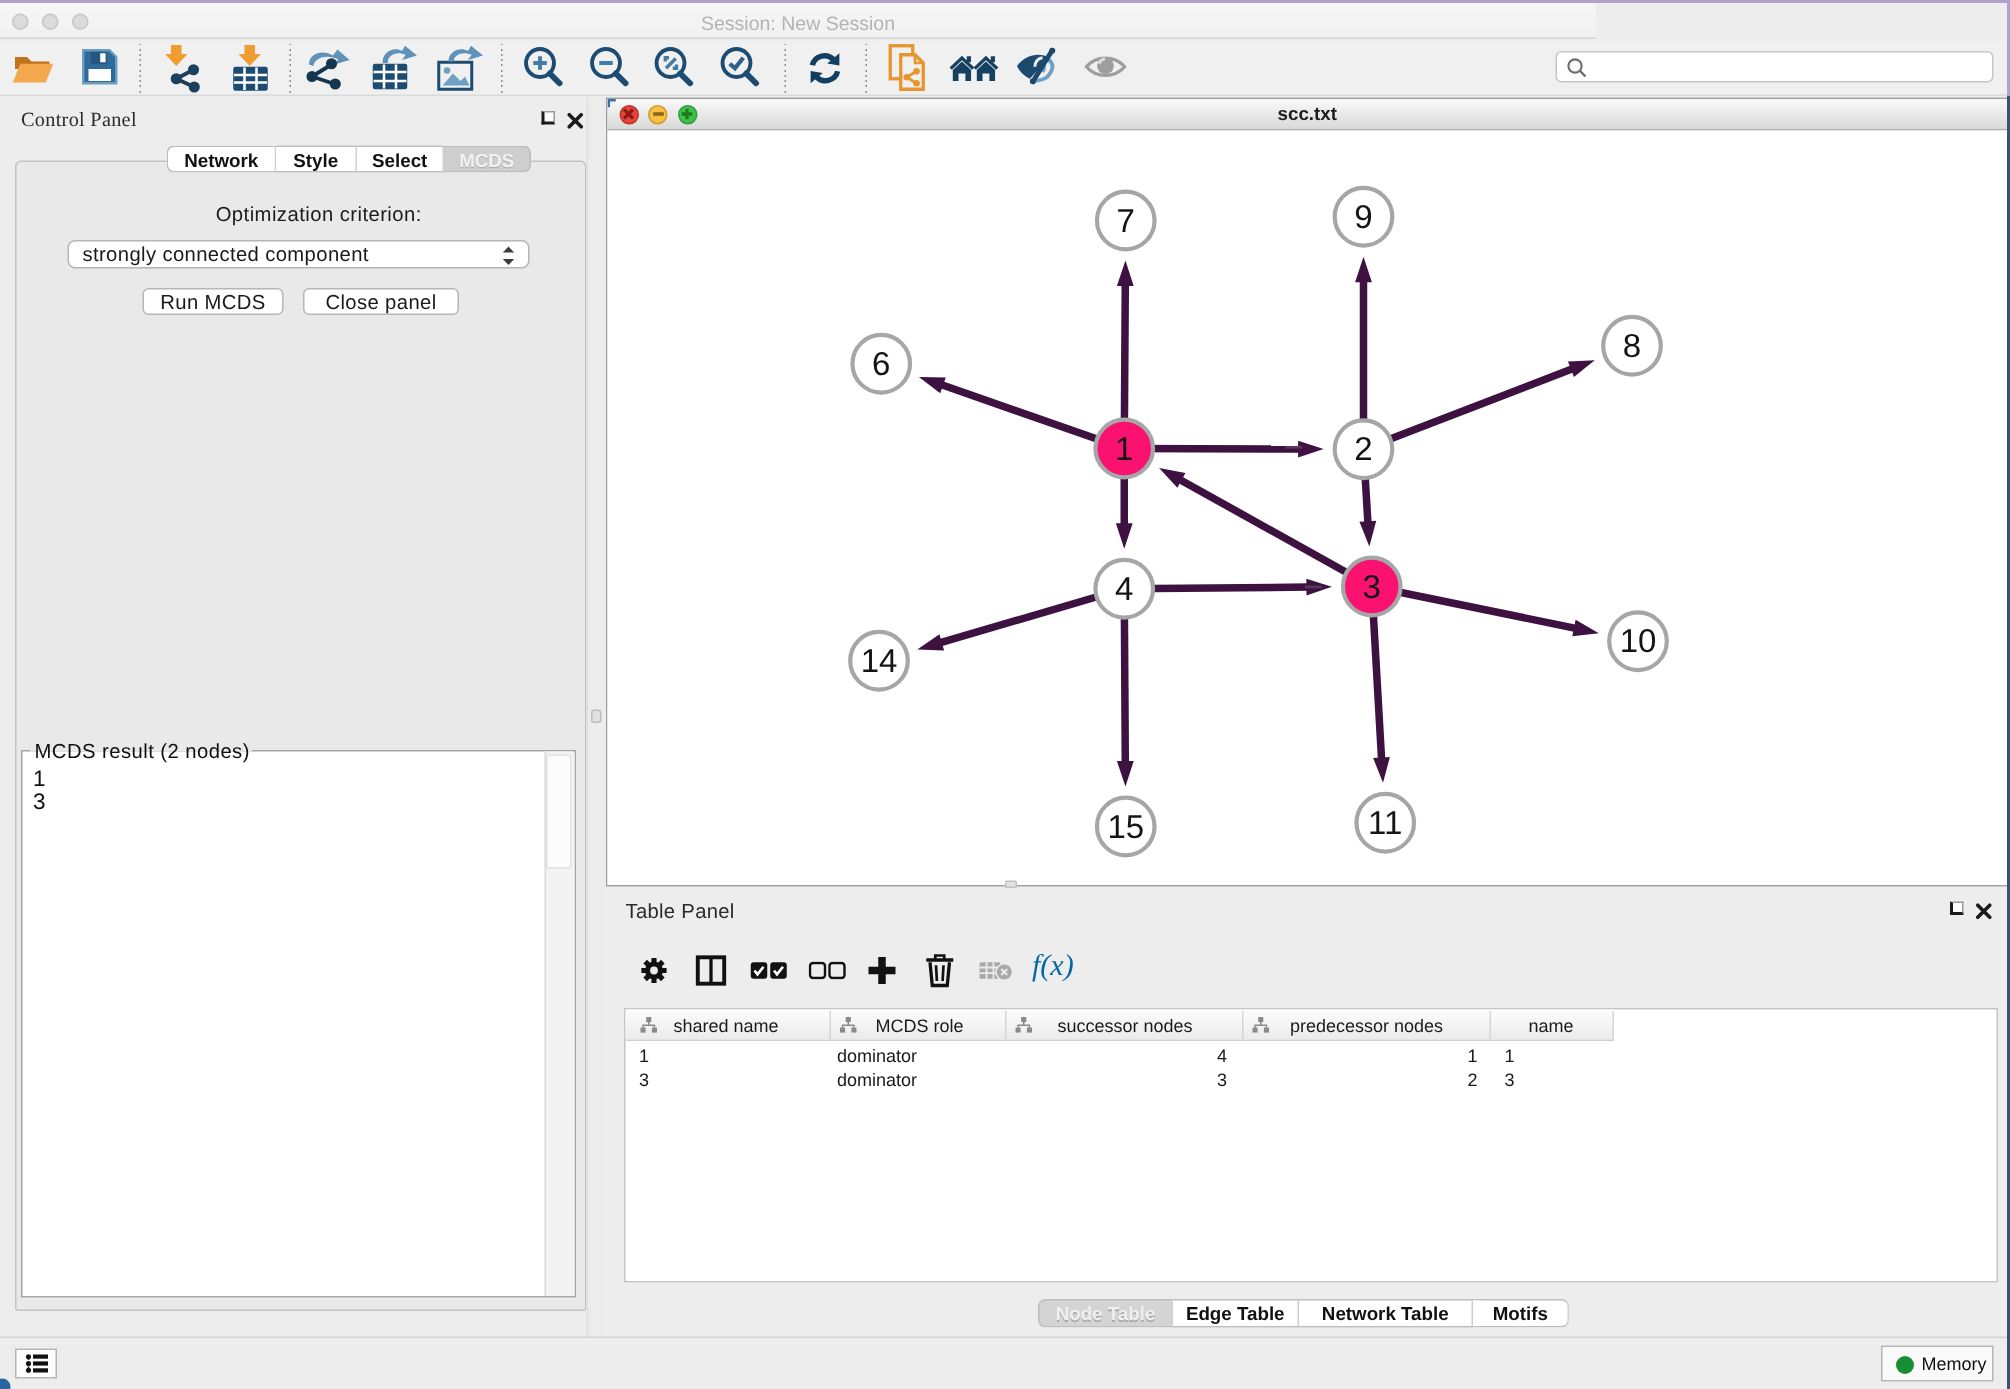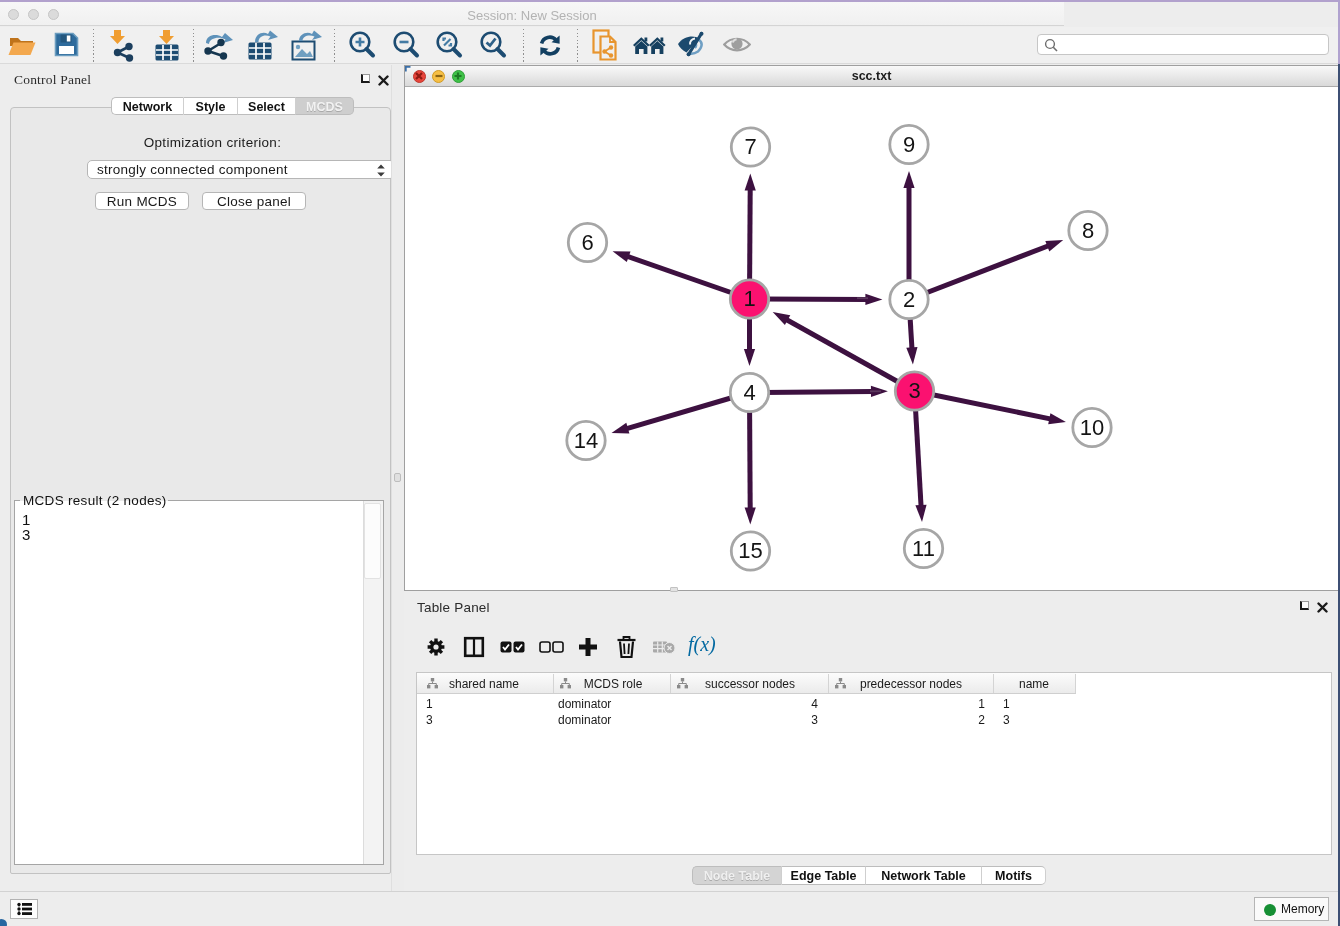--- a/index.html
+++ b/index.html
@@ -185,21 +185,21 @@
   <div class="abs" style="left:10px;top:107px;width:381px;height:767px;background:#e9e9e9;border:1px solid #c2c2c2;border-radius:4px 4px 2px 2px;"></div>
 
   <div class="abs tabrow" style="left:78px;top:97px;padding-left:33px;">
     <div class="tab" style="width:73px;border-left:1px solid #bdbdbd;border-radius:5px 0 0 5px;">Network</div>
     <div class="tab" style="width:54px;">Style</div>
     <div class="tab" style="width:58px;">Select</div>
     <div class="tab" style="width:58px;background:#cecece;border-right:1px solid #bdbdbd;border-radius:0 5px 5px 0;color:#f2f2f2;text-shadow:0 1px 0 #aaa;">MCDS</div>
   </div>
   <div class="abs" style="left:0px;top:135px;width:401px;text-align:center;font-size:13.5px;letter-spacing:0.3px;color:#1c1c1c;padding-left:24px;">Optimization criterion:</div>
 
-  <div class="abs" style="left:45px;top:160px;width:308px;height:19px;background:#fff;border:1px solid #b6b6b6;border-radius:5px;margin-left:42px;">
+  <div class="abs" style="left:45px;top:160px;width:308px;height:19px;background:#fff;border:1px solid #b6b6b6;border-radius:5px;">
     <div style="position:absolute;left:9px;top:1px;font-size:13.5px;letter-spacing:0.25px;color:#1a1a1a;">strongly connected component</div>
     <svg style="position:absolute;right:7px;top:2px;" width="12" height="15" viewBox="0 0 12 15">
         <path d="M2.2 5.4 L6 1.4 L9.8 5.4 Z M2.2 9.6 L6 13.6 L9.8 9.6 Z" fill="#3c3c3c"></path>
       </svg>
   </div>
 
   <div class="abs" style="left:95px;top:192px;width:94px;height:18px;background:#fff;border:1px solid #b6b6b6;border-radius:4px;text-align:center;font-size:13.5px;letter-spacing:0.25px;color:#1a1a1a;padding-top:1px;">Run MCDS</div>
   <div class="abs" style="left:202px;top:192px;width:104px;height:18px;background:#fff;border:1px solid #b6b6b6;border-radius:4px;text-align:center;font-size:13.5px;letter-spacing:0.25px;color:#1a1a1a;padding-top:1px;">Close panel</div>
 
   <div class="abs" style="left:14px;top:500px;width:370px;height:365px;background:#fff;border:1px solid #a5a5a5;"></div>

